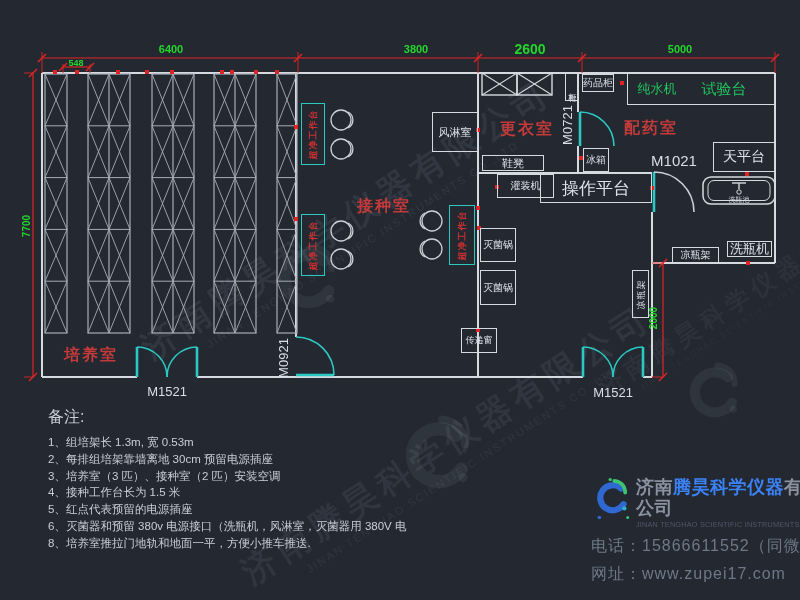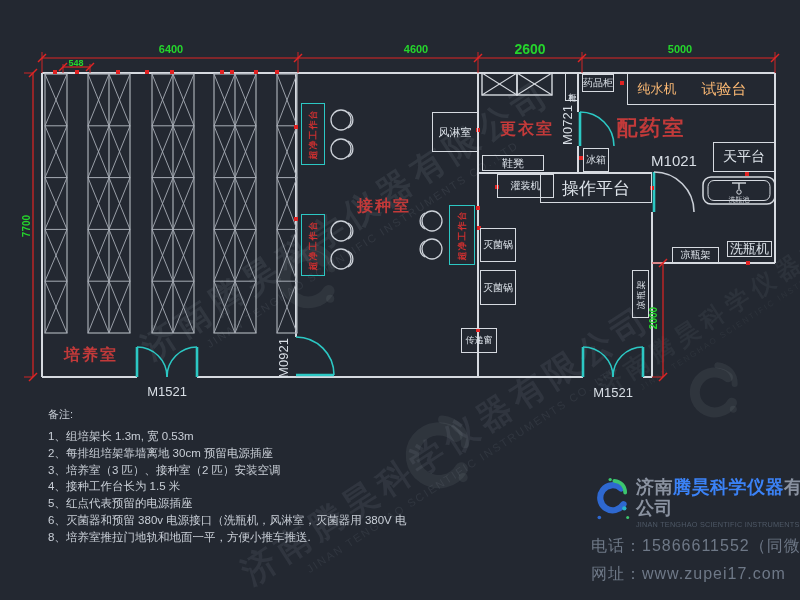--- a/index.html
+++ b/index.html
@@ -18,23 +18,23 @@
          justify-content:center;box-sizing:border-box;z-index:3;}
   .bench span{transform:rotate(-90deg);color:#cf3030;font-weight:bold;font-size:9px;
               white-space:nowrap;letter-spacing:1px;}
   .room-label{position:absolute;color:#c23a3a;font-weight:bold;z-index:4;white-space:nowrap;
               transform:translate(-50%,-50%);font-family:"Liberation Serif",serif;letter-spacing:2px;}
   .door-label{position:absolute;color:#d9dfe6;z-index:4;white-space:nowrap;transform:translate(-50%,-50%);}
   .door-label.rot{transform:translate(-50%,-50%) rotate(-90deg);}
   .dim-label{position:absolute;color:#25d52c;font-weight:bold;z-index:4;white-space:nowrap;
              transform:translate(-50%,-50%);}
   .dim-label.rot{transform:translate(-50%,-50%) rotate(-90deg);}
-  .free-label{position:absolute;color:#fdba74;z-index:4;white-space:nowrap;transform:translate(-50%,-50%);}
+  .free-label{position:absolute;color:#22c55e;z-index:4;white-space:nowrap;transform:translate(-50%,-50%);}
   #notes{position:absolute;left:48px;top:407px;width:460px;z-index:4;color:#c9cfd7;}
-  #notes .notes-title{font-size:11px;margin-bottom:6px;}
+  #notes .notes-title{font-size:16px;margin-bottom:6px;}
   #notes .note-item{font-size:11.5px;line-height:16.8px;}
   #company{position:absolute;left:591px;top:477px;width:205px;z-index:4;}
   .co-row1{display:flex;align-items:flex-start;}
   .co-logo{flex:0 0 auto;margin-right:5px;}
   .co-name{font-size:18px;font-weight:bold;color:#8a92a0;line-height:1.15;letter-spacing:0.5px;}
   .co-name .mid{color:#3b82f6;}
   .co-en{font-size:7.3px;color:#4e5866;margin-top:2px;letter-spacing:0.2px;white-space:nowrap;}
   .co-line{font-size:16px;color:#6e7887;margin-top:7px;letter-spacing:1px;white-space:nowrap;}
 </style>
 </head>
@@ -301,28 +301,28 @@
       </div>
       <div class="bench" style="left: 301px; top: 214px; width: 24px; height: 62px;">
         <span>超净工作台</span>
       </div>
       <div class="bench" style="left: 449px; top: 205px; width: 26px; height: 60px;">
         <span>超净工作台</span>
       </div>
       <div class="room-label" style="left: 91px; top: 355px; font-size: 16px;">培养室</div>
       <div class="room-label" style="left: 384px; top: 206px; font-size: 16px;">接种室</div>
       <div class="room-label" style="left: 527px; top: 129px; font-size: 16px;">更衣室</div>
-      <div class="room-label" style="left: 651px; top: 128px; font-size: 21px;">配药室</div>
+      <div class="room-label" style="left: 651px; top: 128px; font-size: 16px;">配药室</div>
       <div class="door-label" style="left: 167px; top: 391px; font-size: 13px;">M1521</div>
       <div class="door-label" style="left: 613px; top: 392px; font-size: 13px;">M1521</div>
       <div class="door-label rot" style="left: 283px; top: 358px; font-size: 13px;">M0921</div>
       <div class="door-label rot" style="left: 567px; top: 125px; font-size: 13px;">M0721</div>
       <div class="door-label" style="left: 674px; top: 160px; font-size: 15px;">M1021</div>
       <div class="dim-label" style="left: 171px; top: 49px; font-size: 11px;">6400</div>
-      <div class="dim-label" style="left: 416px; top: 49px; font-size: 11px;">4600</div>
+      <div class="dim-label" style="left: 416px; top: 49px; font-size: 11px;">3800</div>
       <div class="dim-label" style="left: 530px; top: 49px; font-size: 14px;">2600</div>
       <div class="dim-label" style="left: 680px; top: 49px; font-size: 11px;">5000</div>
       <div class="dim-label" style="left: 76px; top: 63px; font-size: 9px;">548</div>
       <div class="dim-label rot" style="left: 26px; top: 226px; font-size: 10px;">7700</div>
       <div class="dim-label rot" style="left: 653px; top: 318px; font-size: 10px;">2000</div>
       <div class="free-label" style="left: 657px; top: 89px; font-size: 13px;">纯水机</div>
       <div class="free-label" style="left: 724px; top: 89px; font-size: 15px;">试验台</div>
       <div class="wm-text" style="left: 350px; top: 225px; font-size: 34px; letter-spacing: 6px; color: rgba(205, 215, 228, 0.086);"><span>济南腾昊科学仪器有限公司</span><span class="sub" style="font-size:11px">JINAN TENGHAO SCIENTIFIC INSTRUMENTS CO.,LTD</span></div>
       <div class="wm-text" style="left: 450px; top: 450px; font-size: 34px; letter-spacing: 6px; color: rgba(205, 215, 228, 0.08);"><span>济南腾昊科学仪器有限公司</span><span class="sub" style="font-size:11px">JINAN TENGHAO SCIENTIFIC INSTRUMENTS CO.,LTD</span></div>
       <div class="wm-text" style="left: 755px; top: 295px; font-size: 24px; letter-spacing: 6px; color: rgba(205, 215, 228, 0.06);"><span>济南腾昊科学仪器有限公司</span><span class="sub" style="font-size:8px">JINAN TENGHAO SCIENTIFIC INSTRUMENTS CO.,LTD</span></div>

